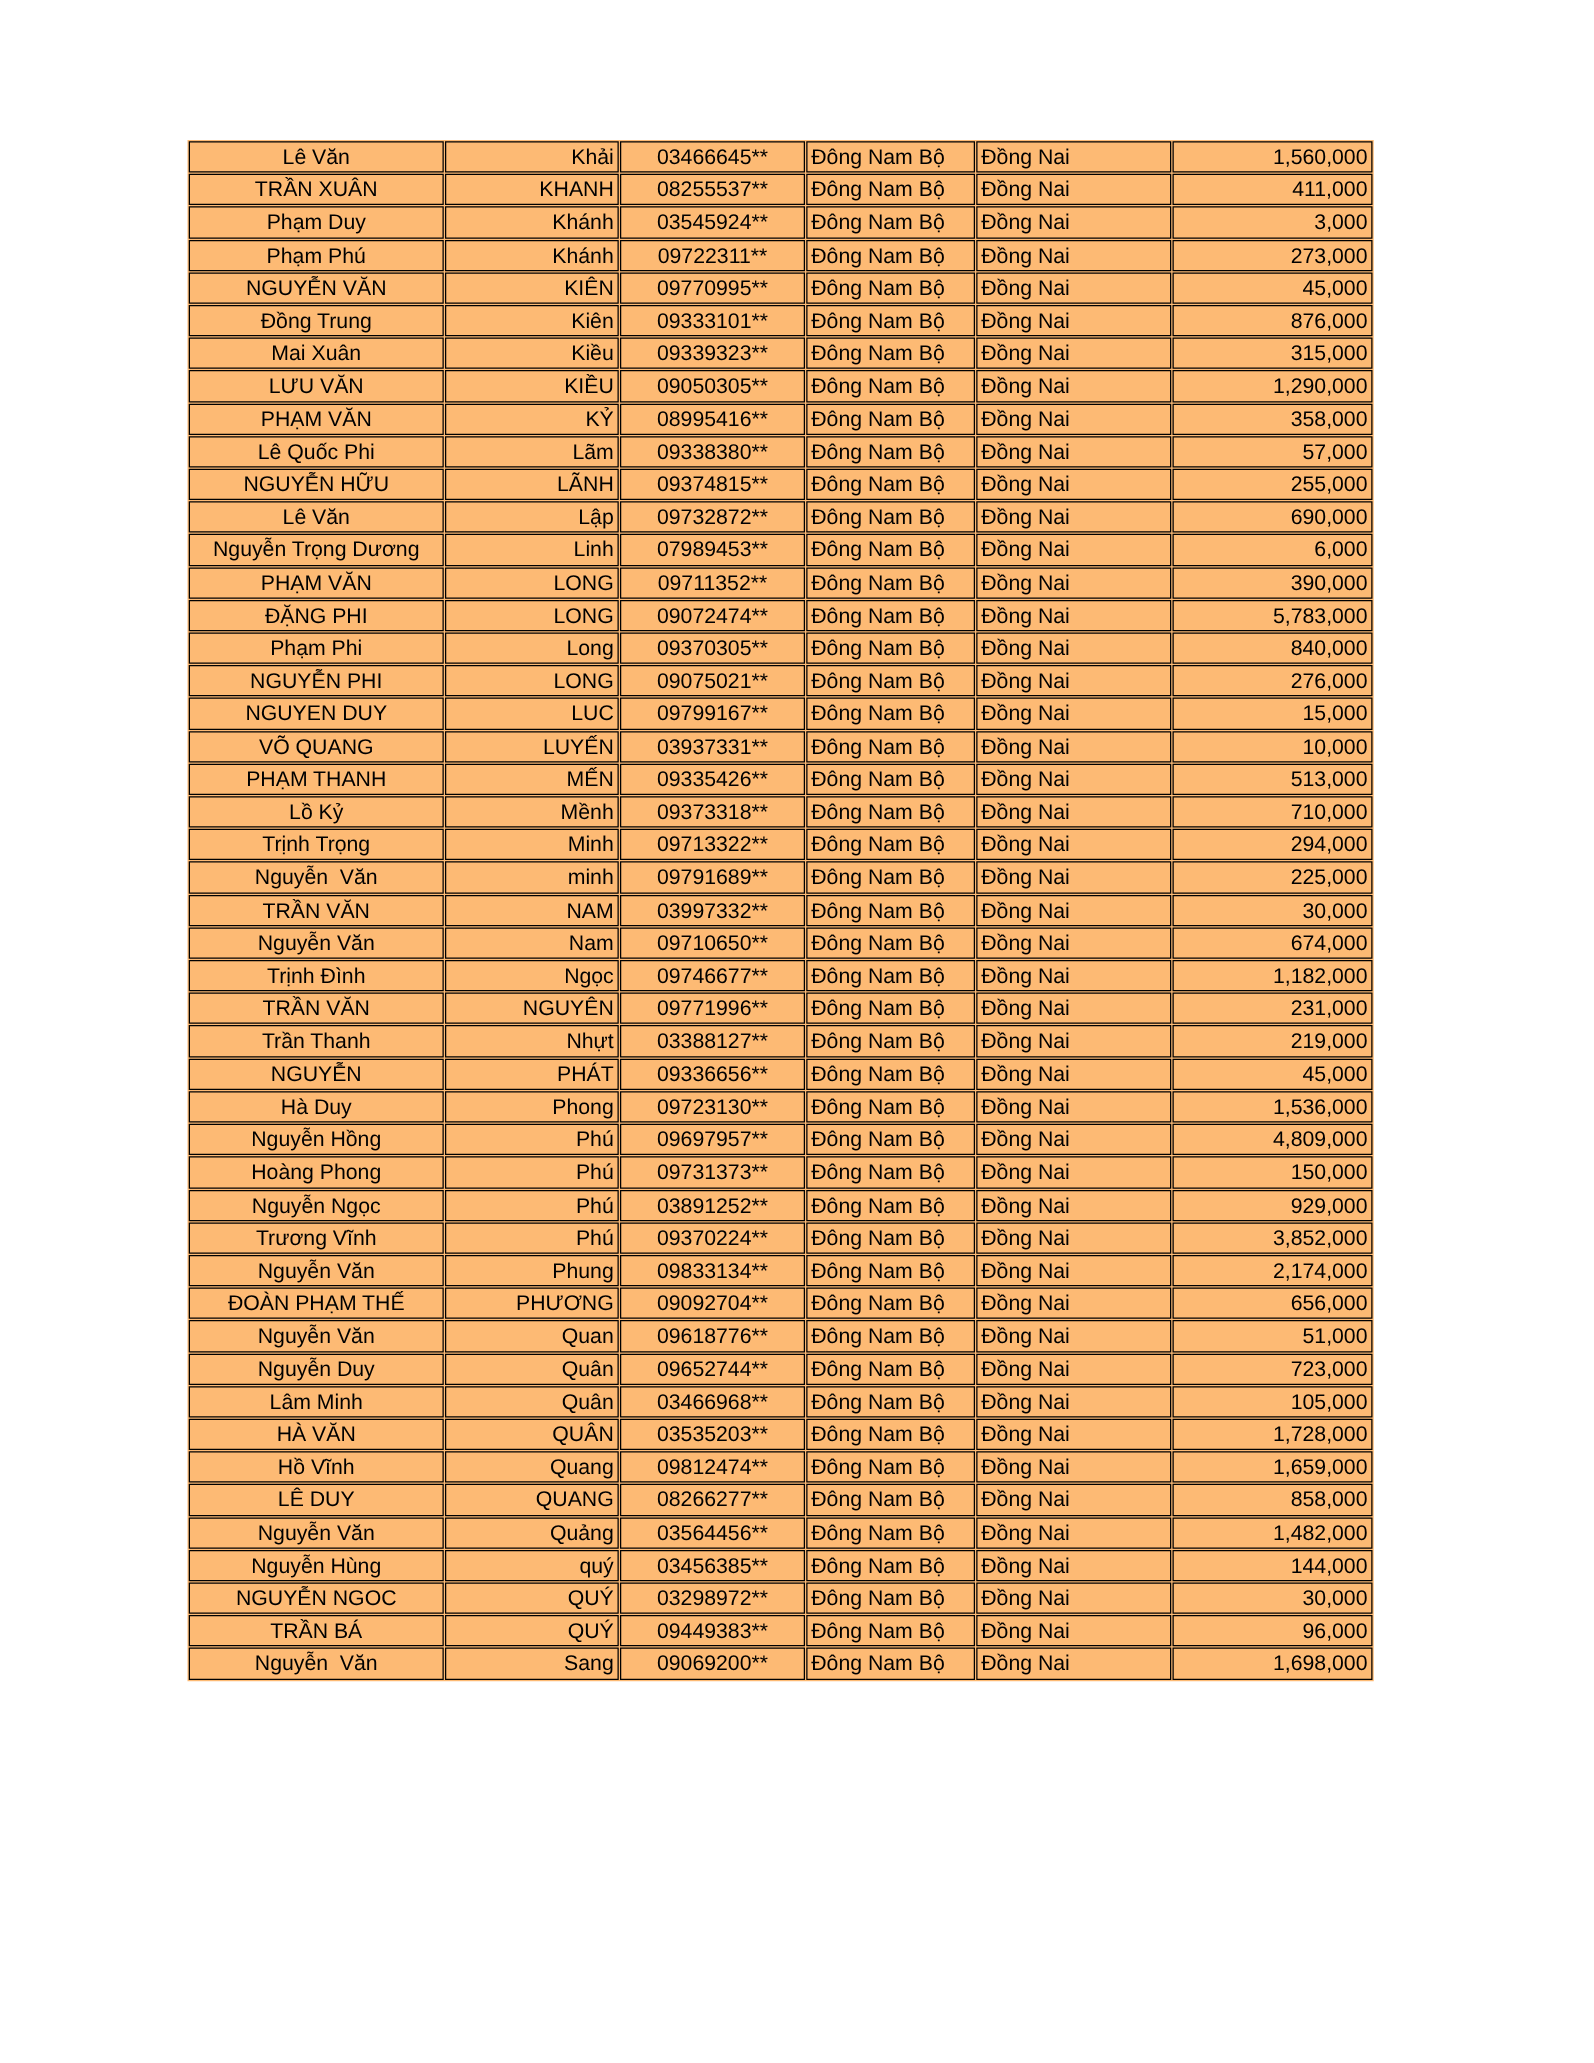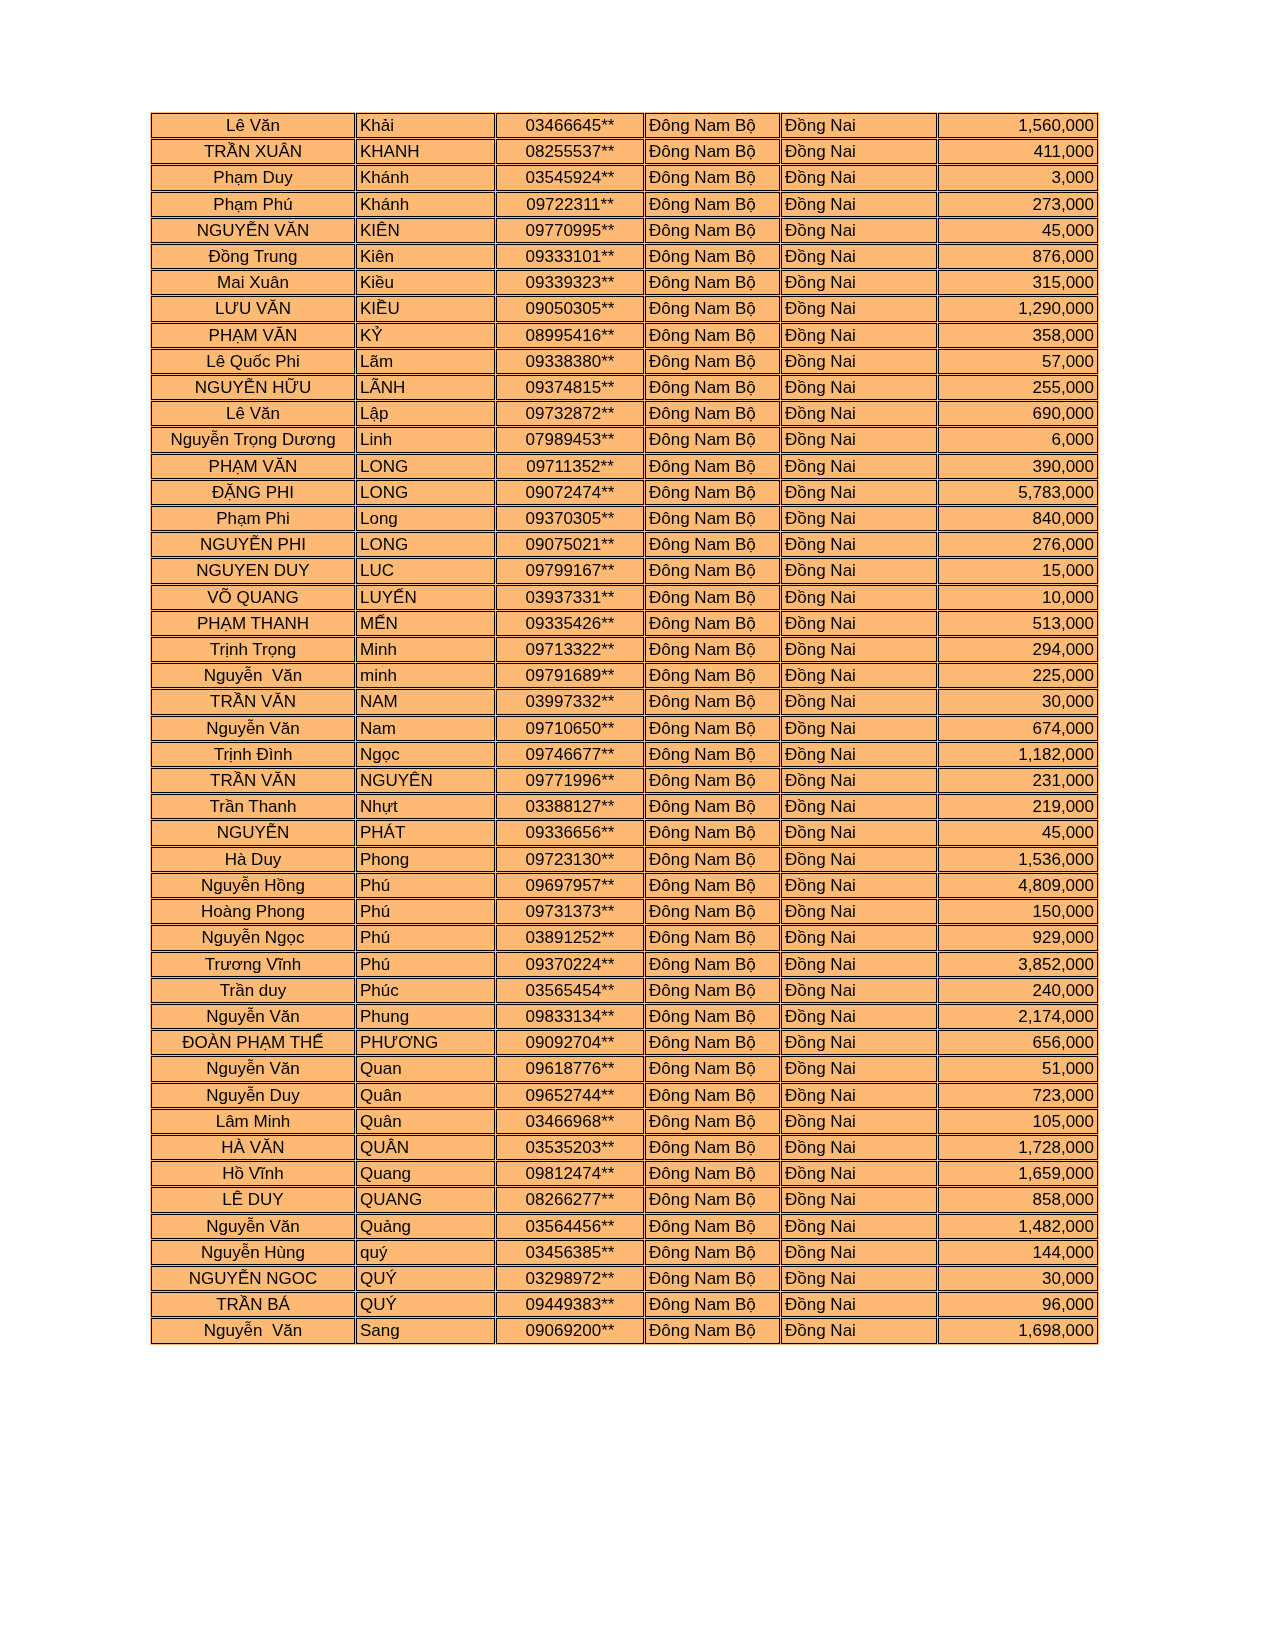--- a/index.html
+++ b/index.html
@@ -29,21 +29,21 @@
     border: 1.5px solid #000000;
     height: 23.2px;
     font-size: 17px;
     line-height: 23.2px;
     padding: 0 3px;
     white-space: pre;
     overflow: hidden;
     vertical-align: middle;
   }
   td.c0 { width: 196px; text-align: center; }
-  td.c1 { width: 131px; text-align: left; }
+  td.c1 { width: 131px; text-align: right; }
   td.c2 { width: 140px; text-align: center; }
   td.c3 { width: 127px; text-align: left; padding-left: 4px; }
   td.c4 { width: 148px; text-align: left; }
   td.c5 { width: 152px; text-align: right; padding-right: 7px; }
 </style>
 </head>
 <body>
 
 <div class="page">
   <table class="data-table">
@@ -202,20 +202,28 @@
         </tr>
         <tr>
           <td class="c0">PHẠM THANH</td>
           <td class="c1">MẾN</td>
           <td class="c2">09335426**</td>
           <td class="c3">Đông Nam Bộ</td>
           <td class="c4">Đồng Nai</td>
           <td class="c5">513,000</td>
         </tr>
         <tr>
+          <td class="c0">Lồ Kỷ</td>
+          <td class="c1">Mềnh</td>
+          <td class="c2">09373318**</td>
+          <td class="c3">Đông Nam Bộ</td>
+          <td class="c4">Đồng Nai</td>
+          <td class="c5">710,000</td>
+        </tr>
+        <tr>
           <td class="c0">Trịnh Trọng</td>
           <td class="c1">Minh</td>
           <td class="c2">09713322**</td>
           <td class="c3">Đông Nam Bộ</td>
           <td class="c4">Đồng Nai</td>
           <td class="c5">294,000</td>
         </tr>
         <tr>
           <td class="c0">Nguyễn  Văn</td>
           <td class="c1">minh</td>
@@ -304,28 +312,20 @@
           <td class="c4">Đồng Nai</td>
           <td class="c5">929,000</td>
         </tr>
         <tr>
           <td class="c0">Trương Vĩnh</td>
           <td class="c1">Phú</td>
           <td class="c2">09370224**</td>
           <td class="c3">Đông Nam Bộ</td>
           <td class="c4">Đồng Nai</td>
           <td class="c5">3,852,000</td>
-        </tr>
-        <tr>
-          <td class="c0">Trần duy</td>
-          <td class="c1">Phúc</td>
-          <td class="c2">03565454**</td>
-          <td class="c3">Đông Nam Bộ</td>
-          <td class="c4">Đồng Nai</td>
-          <td class="c5">240,000</td>
         </tr>
         <tr>
           <td class="c0">Nguyễn Văn</td>
           <td class="c1">Phung</td>
           <td class="c2">09833134**</td>
           <td class="c3">Đông Nam Bộ</td>
           <td class="c4">Đồng Nai</td>
           <td class="c5">2,174,000</td>
         </tr>
         <tr>

